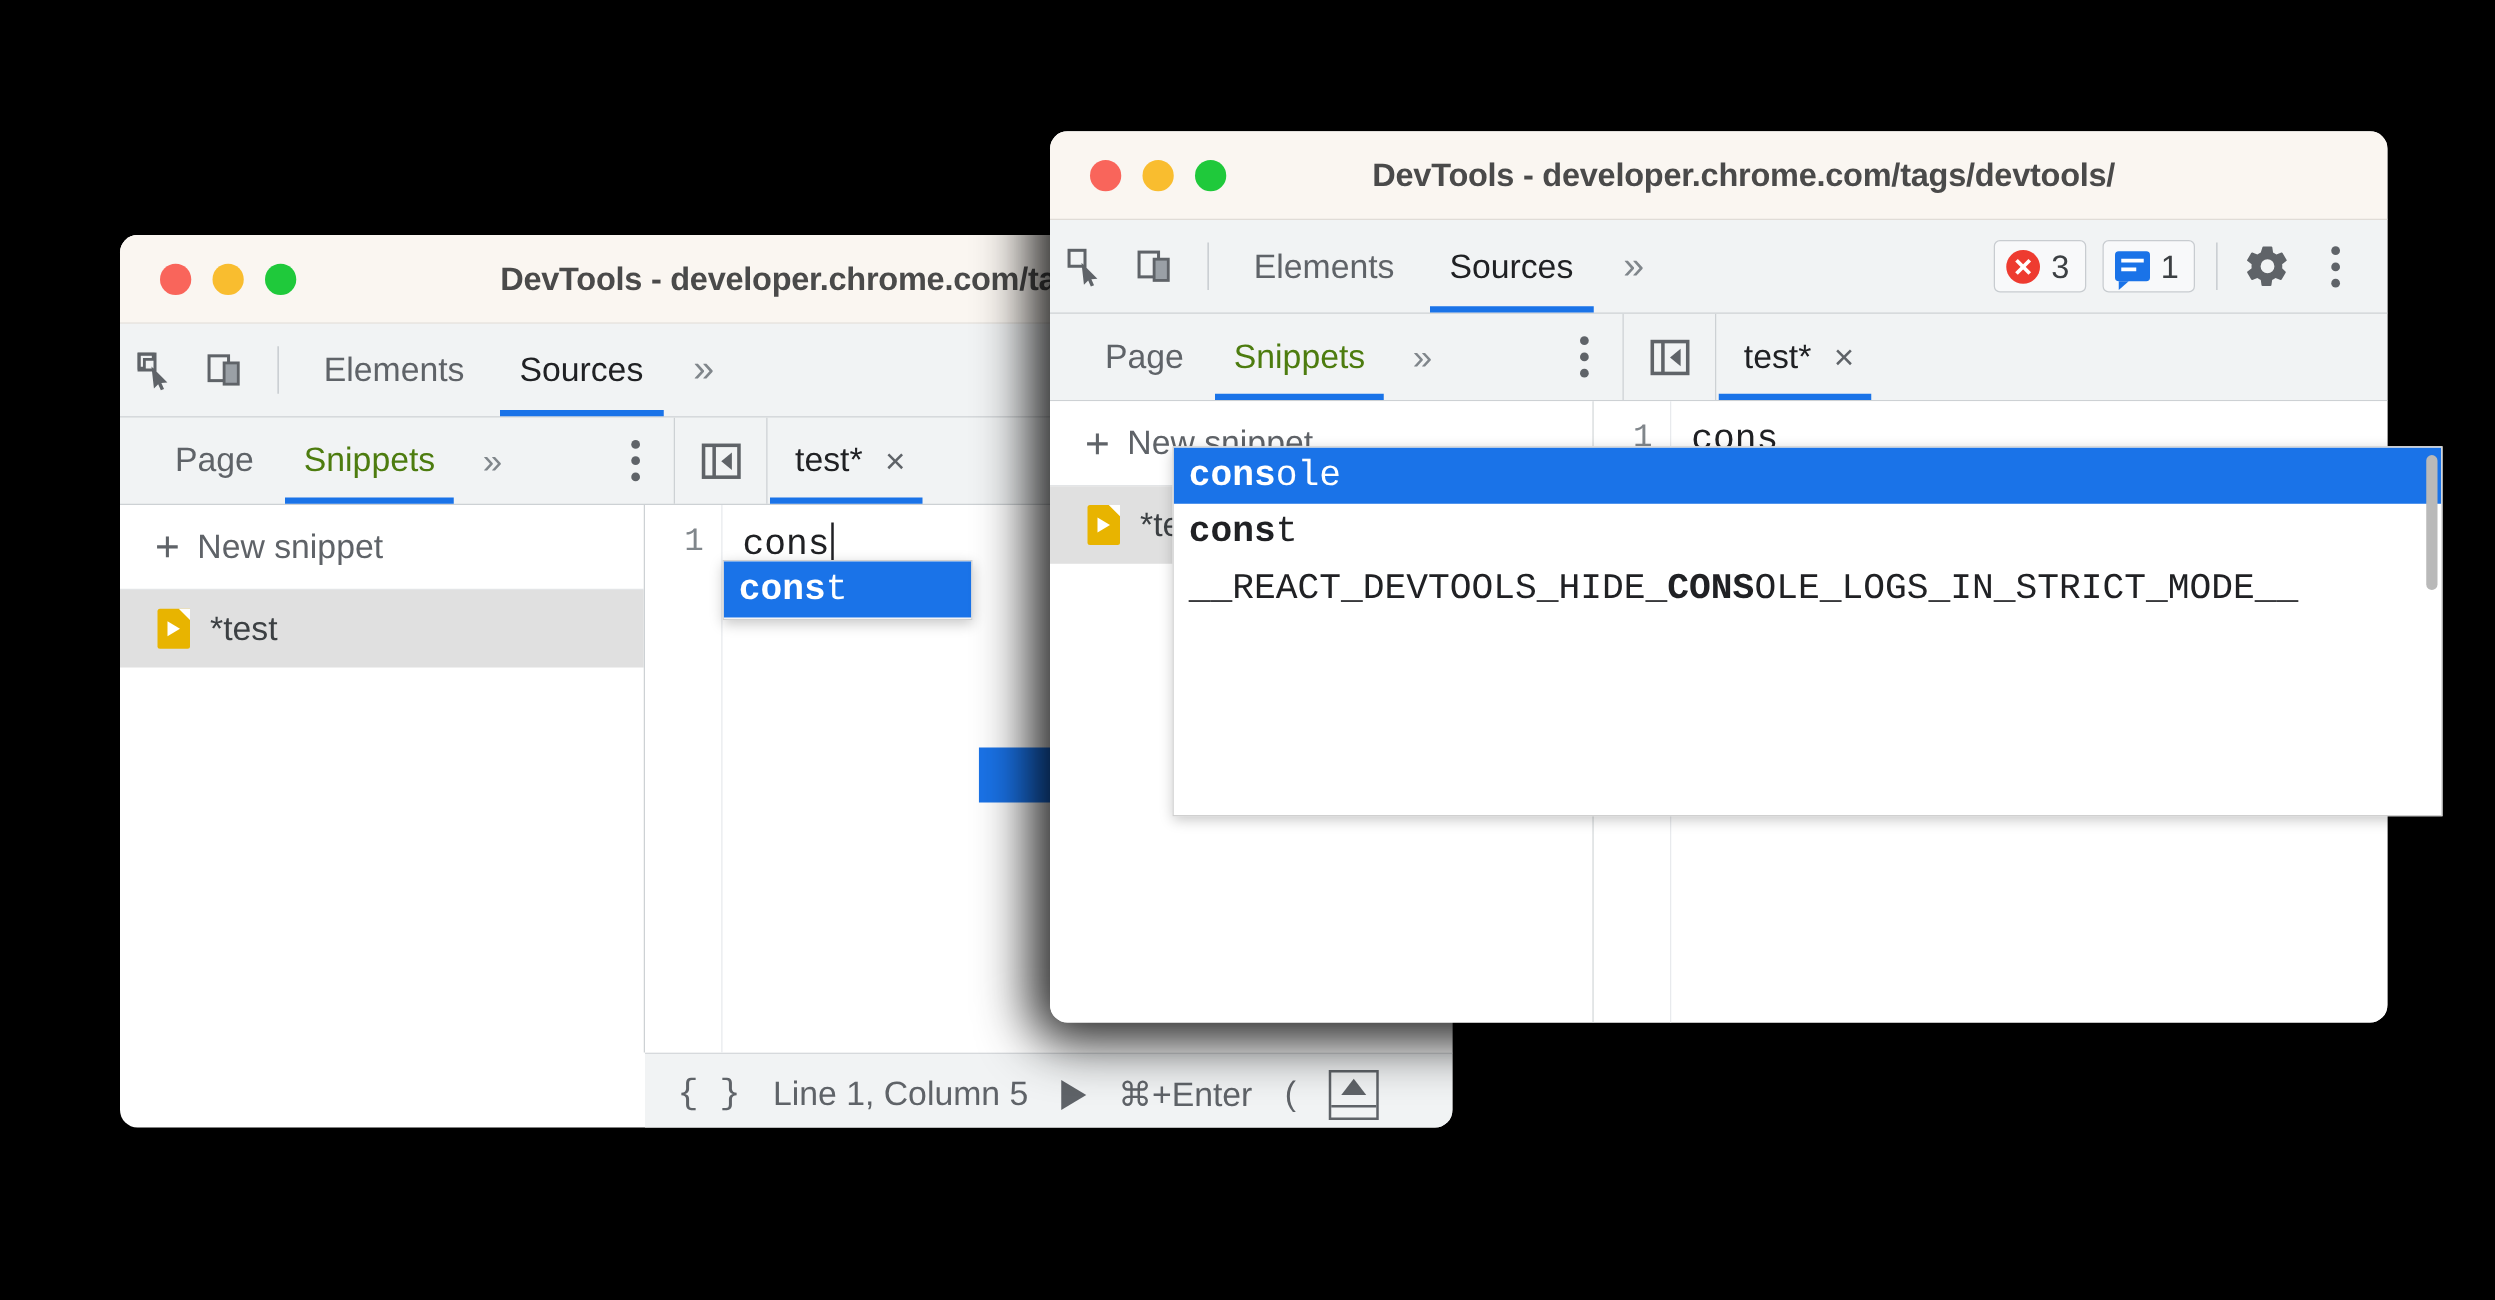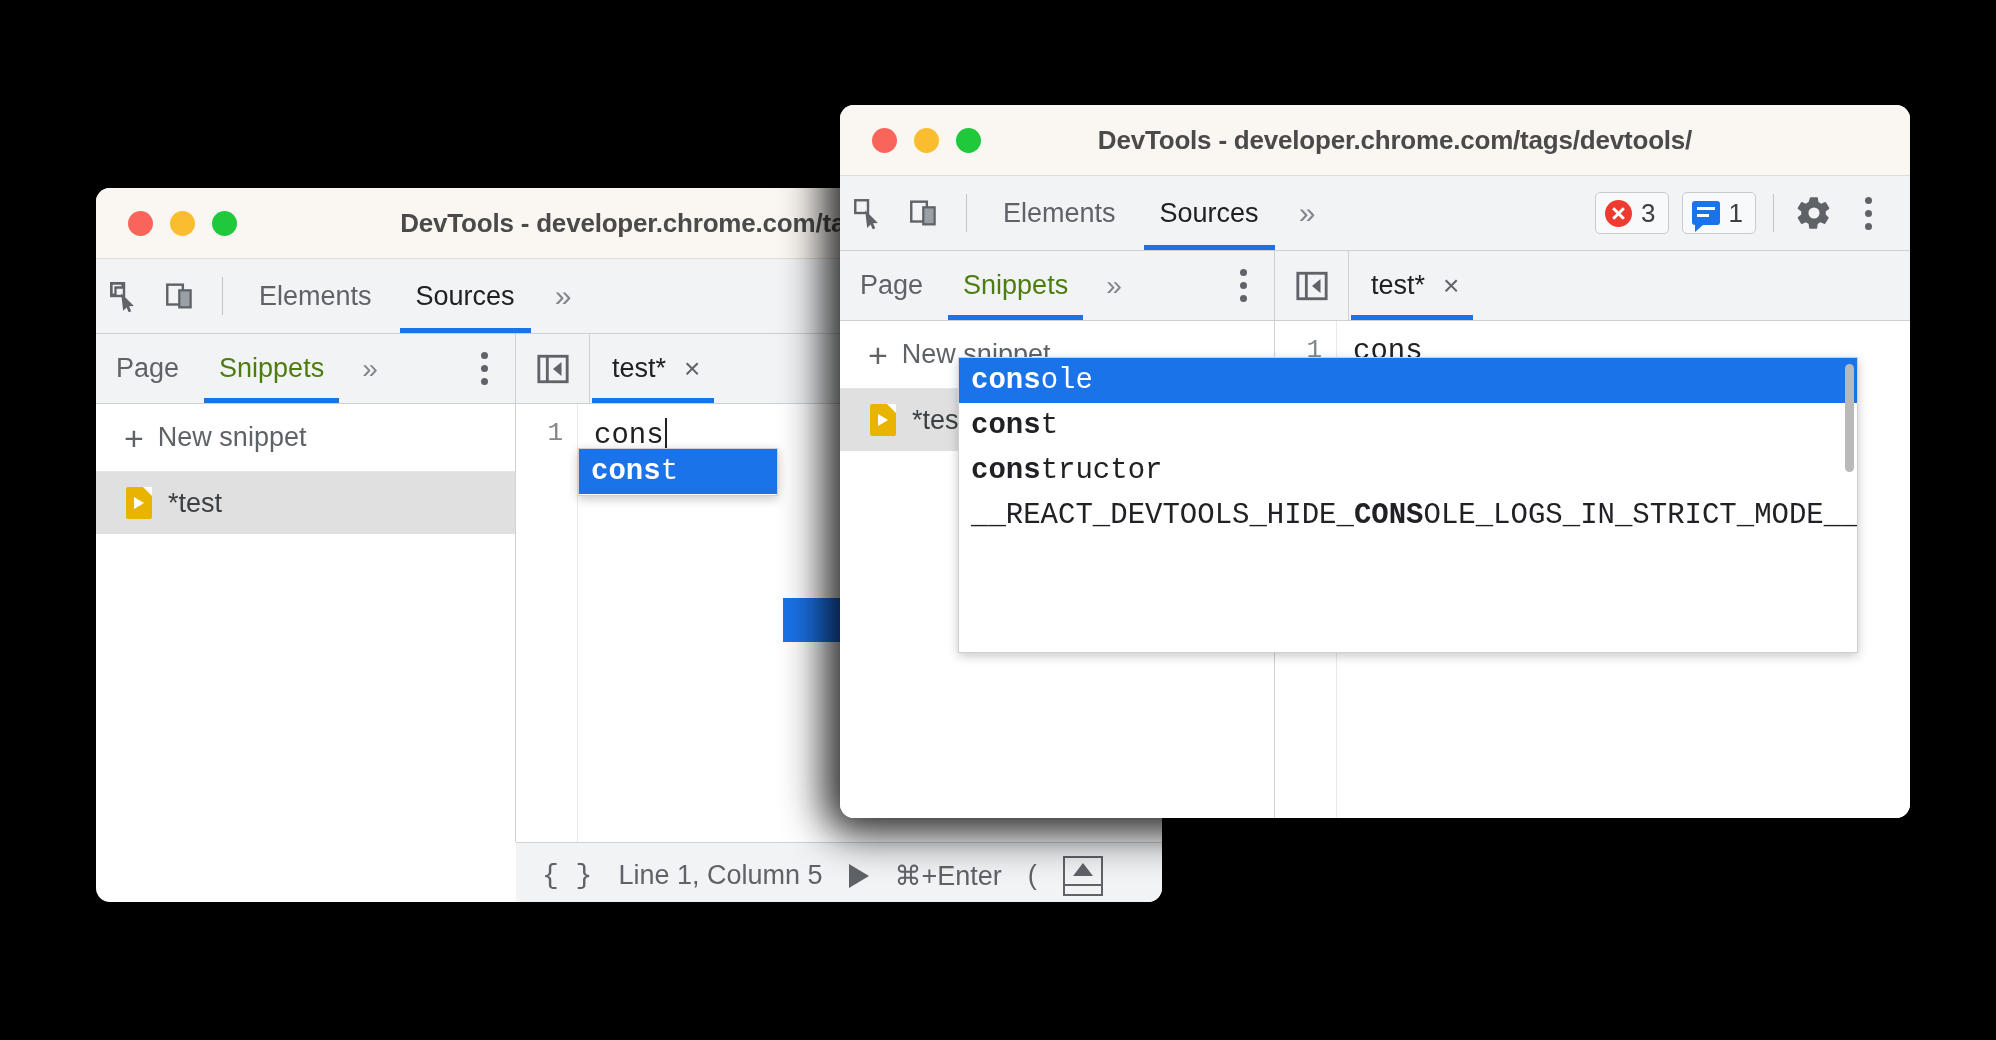--- a/index.html
+++ b/index.html
@@ -173,20 +173,21 @@
     border-bottom: 1px solid #cdd1d4;
     display: flex;
     align-items: stretch;
     box-sizing: border-box;
   }
   .sub-left {
     display: flex;
     align-items: center;
     border-right: 1px solid #cdd1d4;
     box-sizing: border-box;
+    margin-left: 24px;
   }
   .nav-tab {
     font-size: 27px;
     color: #5f6368;
     padding: 0 20px;
     position: relative;
     height: 69px;
     line-height: 69px;
     white-space: nowrap;
   }
@@ -643,19 +644,18 @@
 
     <div class="editor" style="flex:1">
       <div class="gutter">1</div>
       <div class="code-area">
         <span>cons</span>
       </div>
     </div>
   </div>
 </div>
 
-<div class="ac-box" id="right-ac" style="left:938px; top:357px; width:900px; height:296px; z-index:20;margin-left:20px;">
+<div class="ac-box" id="right-ac" style="left:938px; top:357px; width:1016px; height:296px; z-index:20;">
     <div class="ac-item sel"><b>cons</b><span>ole</span></div>
     <div class="ac-item"><b>cons</b><span>t</span></div>
-    <div class="ac-item"><b>cons</b><span>tructor</span></div>
     <div class="ac-item"><span>__REACT_DEVTOOLS_HIDE_</span><b>CONS</b><span>OLE_LOGS_IN_STRICT_MODE__</span></div>
     <div class="ac-scroll" style="top: 6px; height: 108px;"></div>
   </div>
 
 </body></html>

